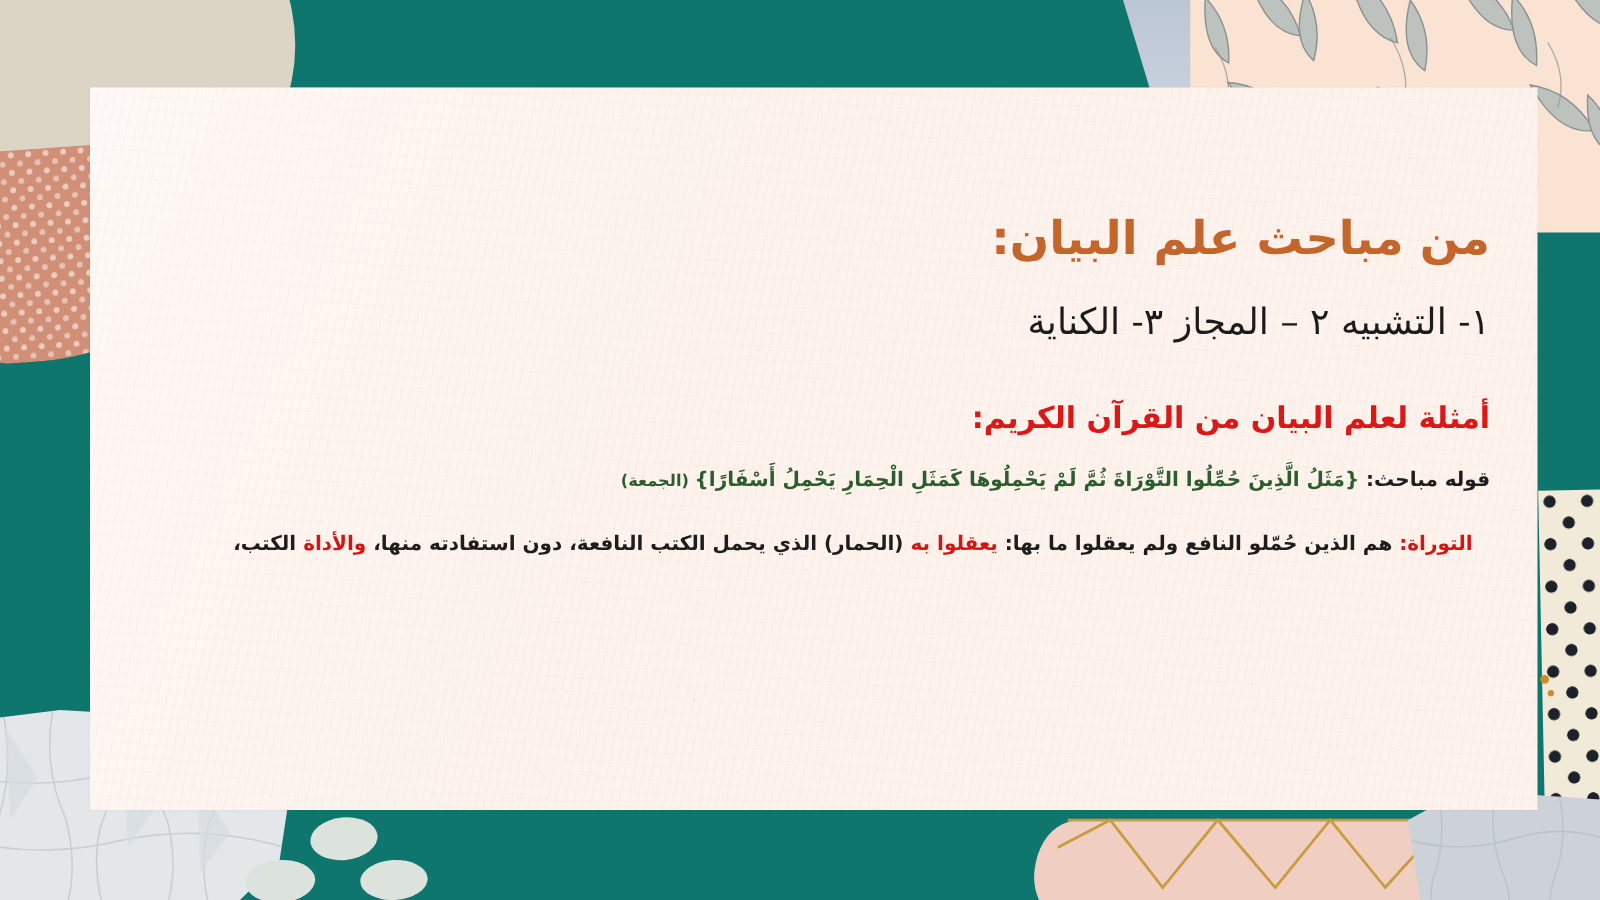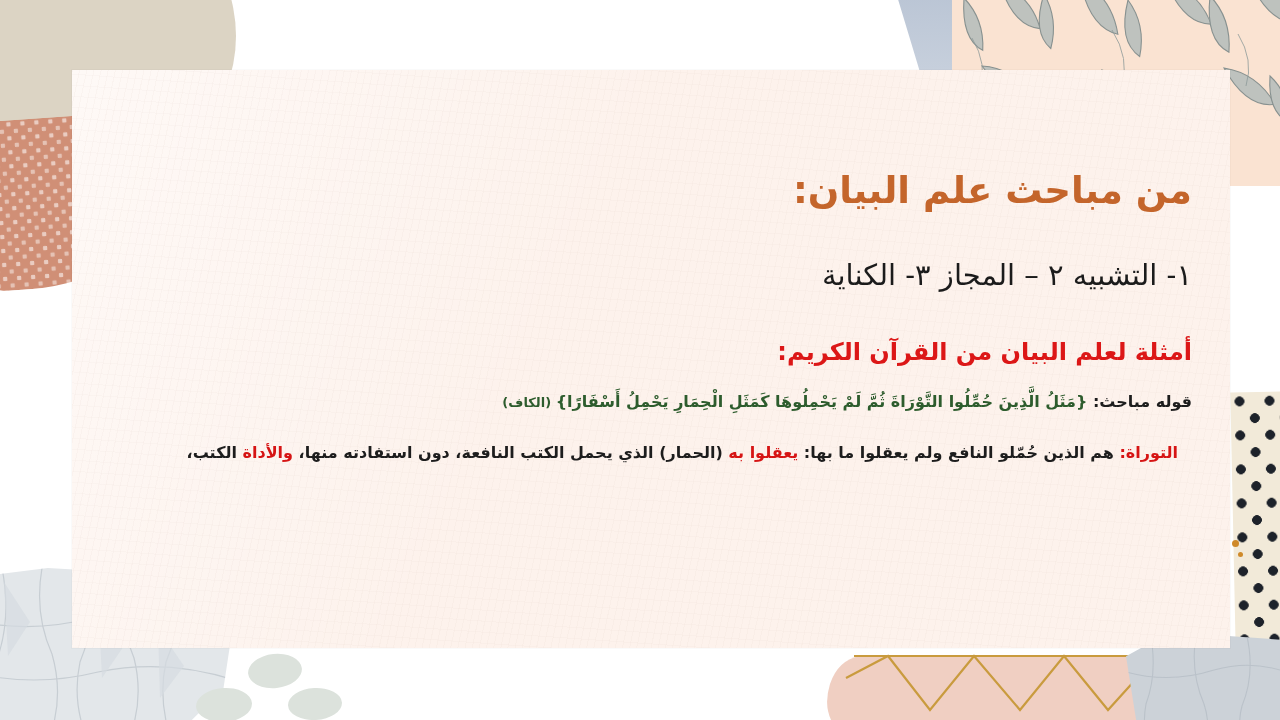--- a/index.html
+++ b/index.html
@@ -12,21 +12,21 @@
     height: 720px;
     overflow: hidden;
     font-family: "DejaVu Sans", "Liberation Sans", sans-serif;
   }
 
   
   .slide {
     position: relative;
     width: 1280px;
     height: 720px;
-    background: #ffffff;
+    background: #0f766e;
     overflow: hidden;
   }
 
   
   .decor { position: absolute; inset: 0; overflow: hidden; }
   .decor > * { position: absolute; }
 
   
   .tl-circle {
     left: -52px; top: -108px;
@@ -146,21 +146,21 @@
     color: #c4652b;
     margin: 28px 0 0 0;
     letter-spacing: -0.2px;
   }
 
   .enum-line {
     font-family: "DejaVu Serif", serif;
     font-size: 29px;
     line-height: 1.45;
     color: #1b1b1b;
-    margin: 40px 0 0 0;
+    margin: 22px 0 0 0;
     padding-left: 24px;
   }
 
   .heading-red {
     font-family: "DejaVu Sans", sans-serif;
     font-weight: 700;
     font-size: 24px;
     line-height: 1.4;
     color: #dc1717;
     margin: 40px 0 0 0;
@@ -346,21 +346,21 @@
   <div class="card">
     <div class="card-inner">
 
       <h1 class="title-orange">من مباحث علم البيان:</h1>
 
       <p class="enum-line">١- التشبيه ٢ – المجاز   ٣- الكناية</p>
 
       <h2 class="heading-red">أمثلة لعلم البيان من القرآن الكريم:</h2>
 
       <p class="verse-line">
-        <span>قوله مباحث: </span><span class="verse-quran">{مَثَلُ الَّذِينَ حُمِّلُوا التَّوْرَاةَ ثُمَّ لَمْ يَحْمِلُوهَا كَمَثَلِ الْحِمَارِ يَحْمِلُ أَسْفَارًا}</span><span class="verse-src"> (الكاف)</span>
+        <span>قوله مباحث: </span><span class="verse-quran">{مَثَلُ الَّذِينَ حُمِّلُوا التَّوْرَاةَ ثُمَّ لَمْ يَحْمِلُوهَا كَمَثَلِ الْحِمَارِ يَحْمِلُ أَسْفَارًا}</span><span class="verse-src"> (الجمعة)</span>
       </p>
 
       <p class="explain">
         <span class="rd">التوراة:</span><span> هم الذين حُمّلو النافع ولم يعقلوا ما بها: </span><span class="rd">يعقلوا به</span><span> (الحمار) الذي يحمل الكتب النافعة، دون استفادته منها، </span><span class="rd">والأداة</span><span> الكتب،</span>
       </p>
 
     </div>
   </div>
 
 </div>

